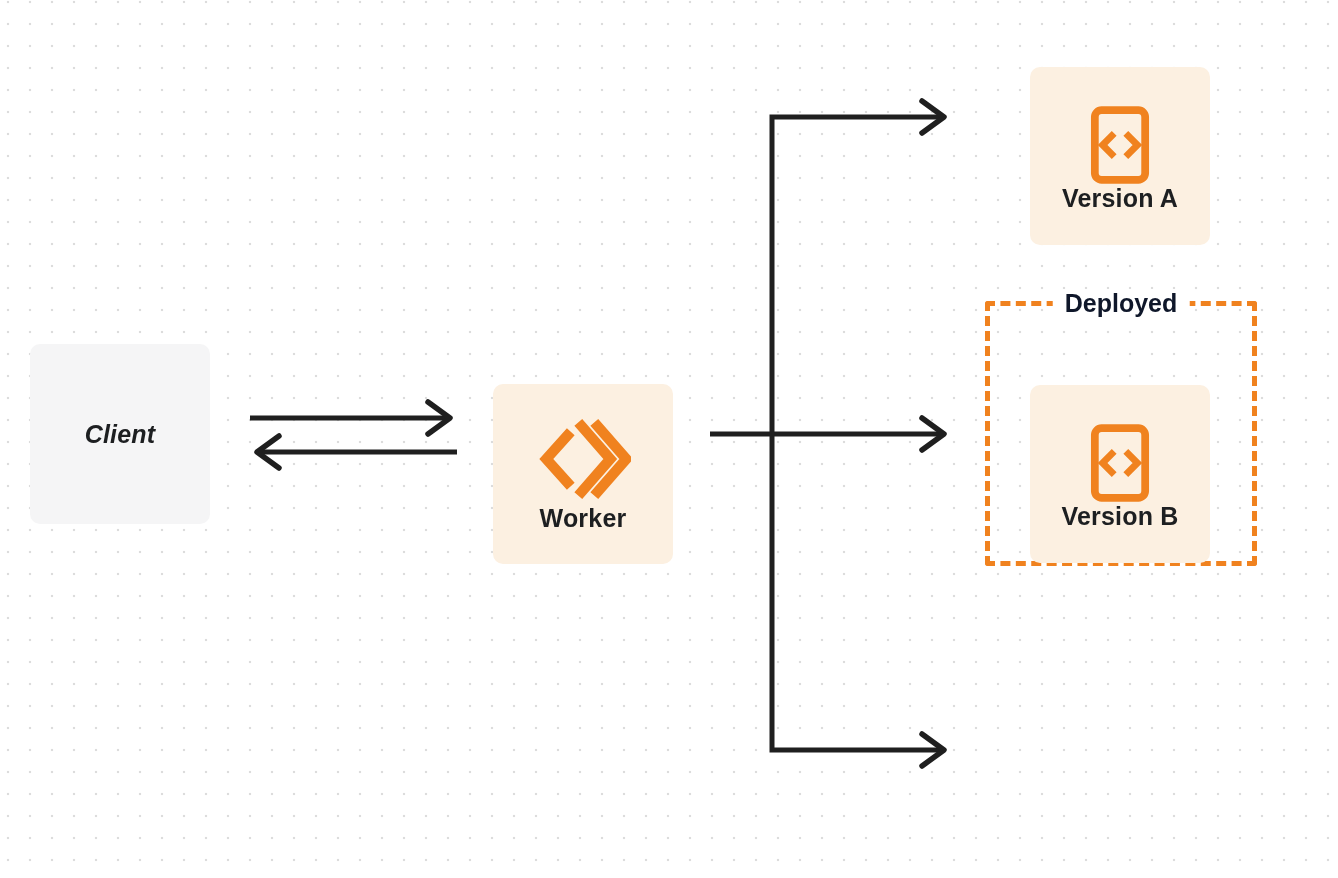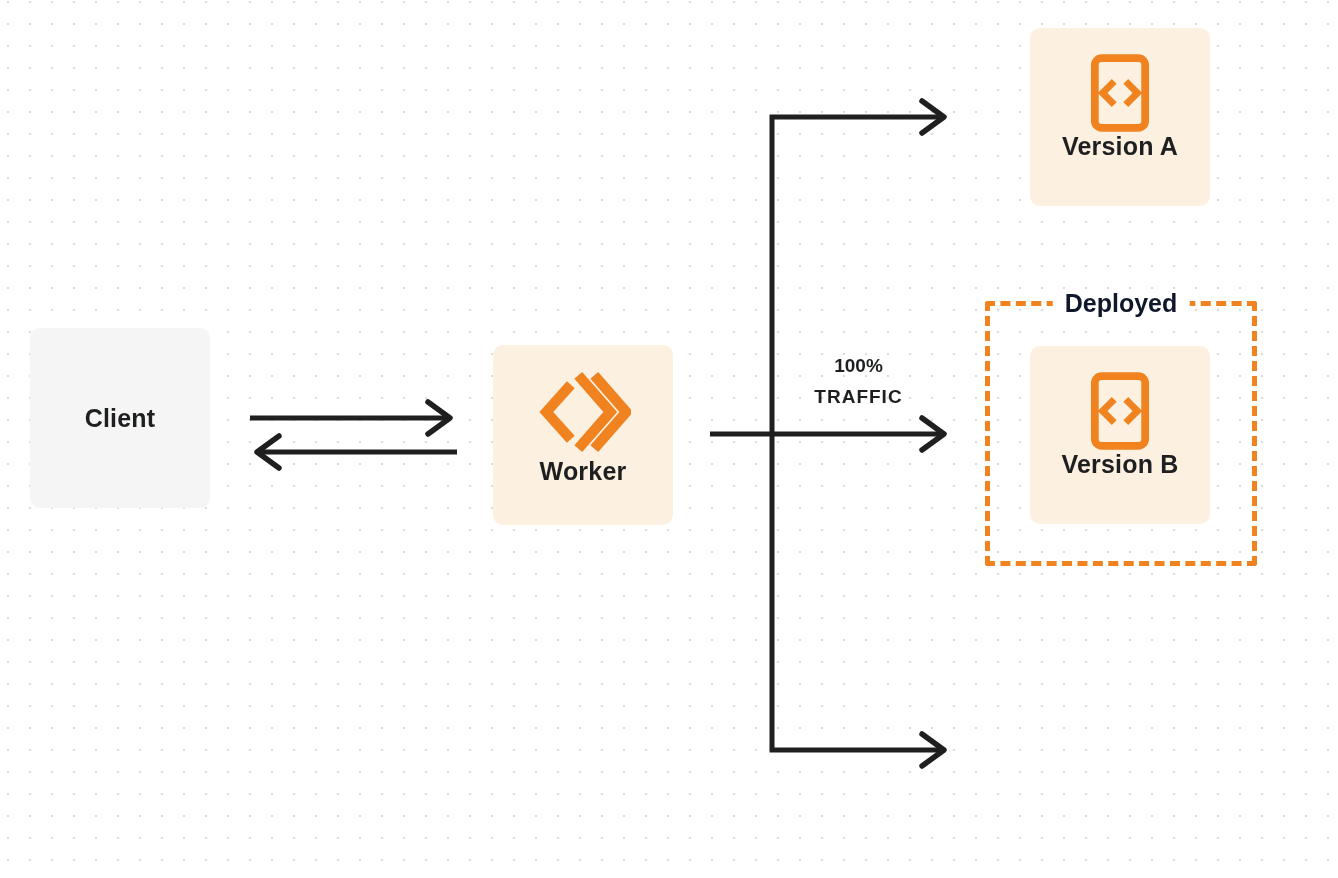--- a/index.html
+++ b/index.html
@@ -19,21 +19,21 @@
     width:180px;height:180px;
     border-radius:10px;
     display:flex;flex-direction:column;
     align-items:center;justify-content:center;
     box-sizing:border-box;
   }
   .node .label{
     font-size:25px;font-weight:700;color:#1d1f21;letter-spacing:.2px;
   }
   .node-gray{background:#f5f5f6;}
-  .node-cream{background:#fcf0e1;justify-content:flex-start;}
+  .node-cream{background:#fcf0e1;justify-content:center;margin-top:39px;}
   .node-worker{padding:22px 0 24px;border-radius:10px;}
   .node-version{height:178px;padding:26px 0 20px;}
   .deployed-box{
     position:absolute;
     left:985px;top:301px;width:272px;height:265px;
     border:5px dashed #f0821f;
     border-radius:3px;
     box-sizing:border-box;
   }
   .deployed-label{
@@ -71,21 +71,21 @@
 
     <line x1="457" y1="452" x2="257" y2="452" stroke="#1f1f1f" stroke-width="5" marker-end="url(#head)"></line>
 
     <line x1="710" y1="434" x2="944" y2="434" stroke="#1f1f1f" stroke-width="5" marker-end="url(#head)"></line>
 
     <path d="M 772,434 L 772,117 L 944,117" fill="none" stroke="#1f1f1f" stroke-width="5" stroke-linejoin="miter" marker-end="url(#head)"></path>
 
     <path d="M 772,434 L 772,750 L 944,750" fill="none" stroke="#1f1f1f" stroke-width="5" stroke-linejoin="miter" marker-end="url(#head)"></path>
   </svg>
 
-  <div class="node node-gray" style="left:30px;top:328px;">
+  <div class="node node-gray" style="left:30px;top:344px;font-style:italic;">
     <span class="label">Client</span>
   </div>
 
   <div class="node node-cream node-worker" style="left:493px;top:345px;">
     <svg class="icon-block" width="96" height="90" viewBox="0 0 102 90">
       <g fill="none" stroke="#f0821f" stroke-width="11" stroke-linecap="butt" stroke-linejoin="miter">
         <polyline points="38,16 12,45 38,74"></polyline>
         <polyline points="46,6 80,45 46,84"></polyline>
         <polyline points="63,6 97,45 63,84"></polyline>
       </g>
@@ -113,18 +113,14 @@
       <rect x="5" y="4" width="52" height="72" rx="7" fill="none" stroke="#f0821f" stroke-width="8"></rect>
       <g fill="none" stroke="#f0821f" stroke-width="7" stroke-linecap="butt" stroke-linejoin="miter">
         <polyline points="25,28 13,40 25,52"></polyline>
         <polyline points="37,28 49,40 37,52"></polyline>
       </g>
     </svg>
     <span class="label">Version B</span>
   </div>
 
 
-  <div class="traffic-label">
-    <div class="l1">100%</div>
-    <div class="l2">TRAFFIC</div>
-  </div>
 
 </div>
 
 </body></html>

